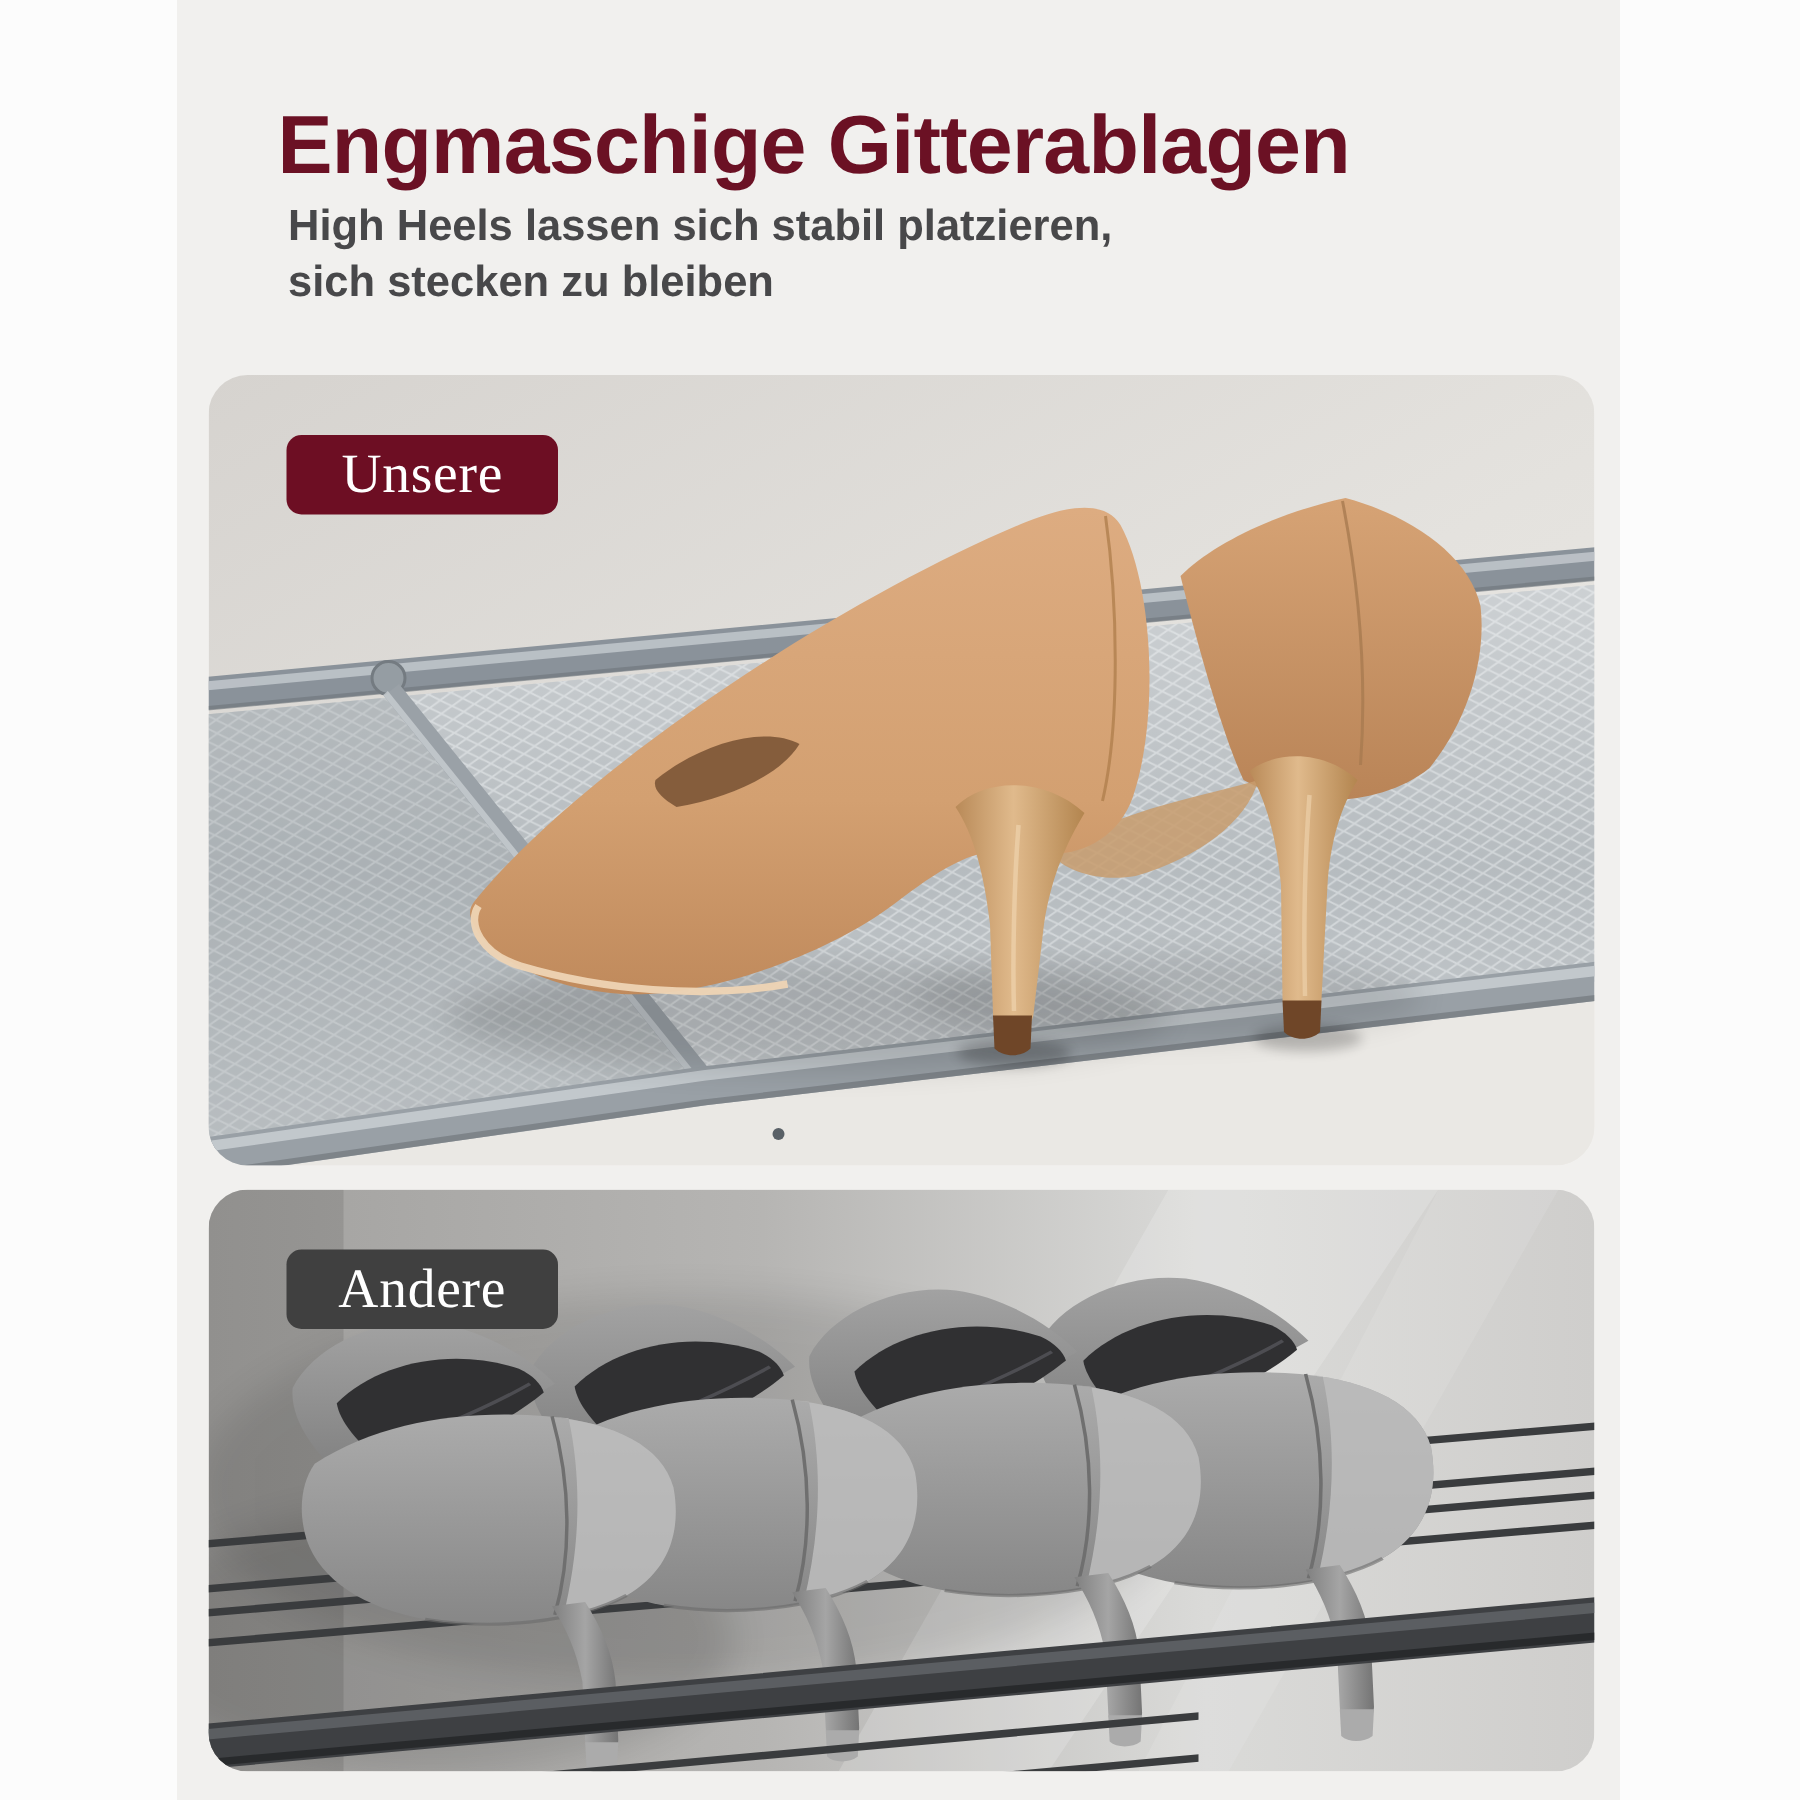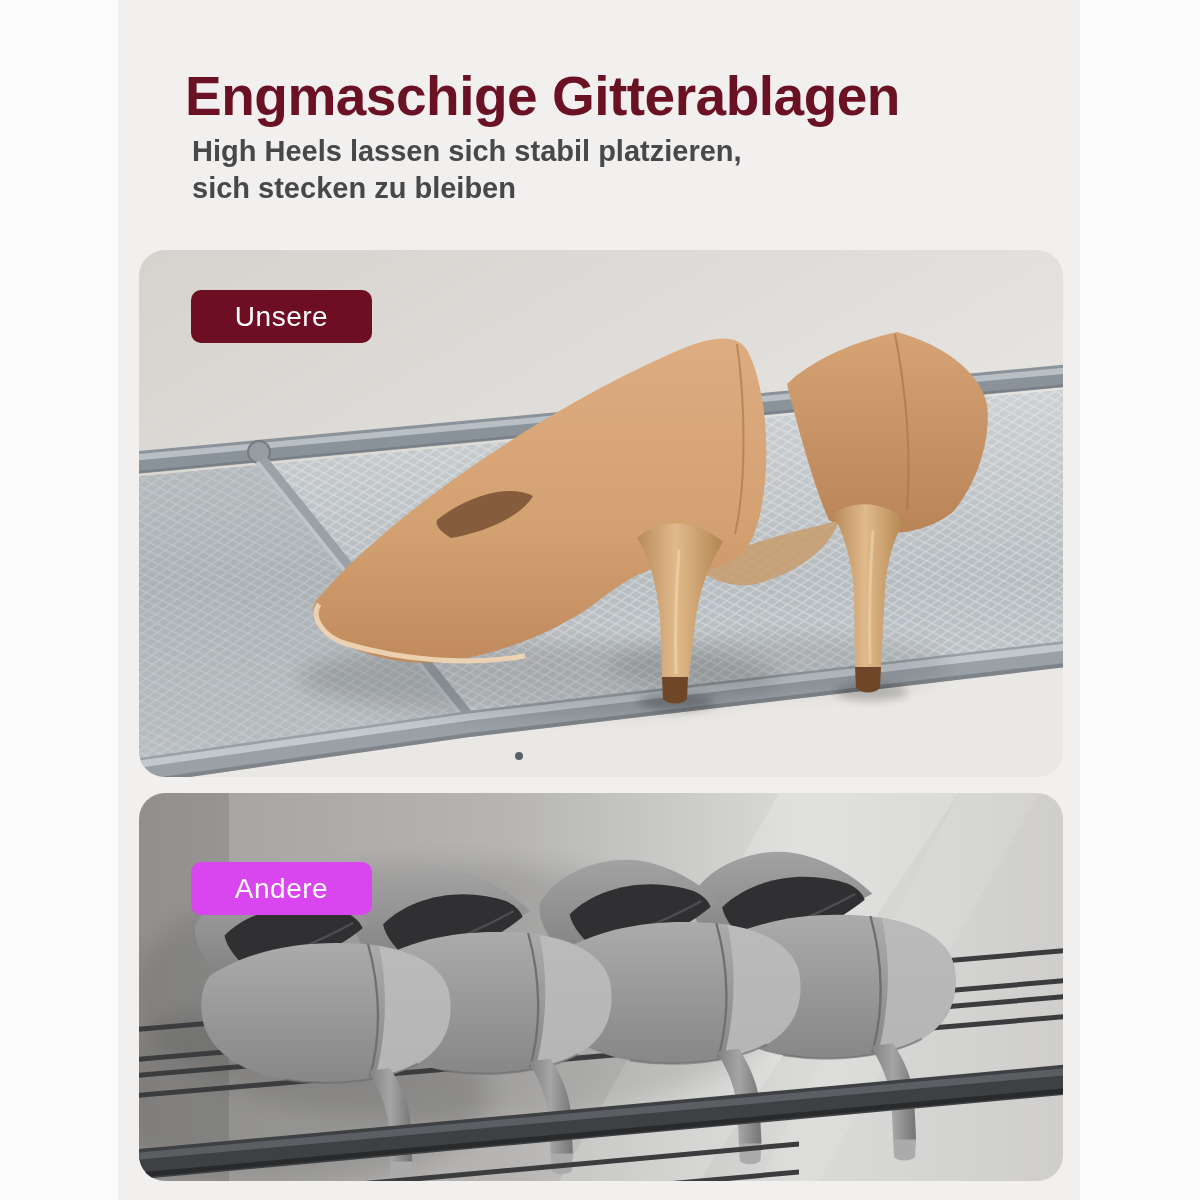--- a/index.html
+++ b/index.html
@@ -24,24 +24,24 @@
   .panel{
     position:absolute;left:139px;width:924px;
     border-radius:26px;overflow:hidden;
   }
   .panel-ours{top:250px;height:527px;}
   .panel-others{top:793px;height:388px;}
   .panel svg{position:absolute;left:0;top:0;width:100%;height:100%;display:block;}
   .badge{
     position:absolute;left:52px;top:40px;width:181px;height:53px;
     border-radius:10px;display:flex;align-items:center;justify-content:center;
-    color:#ffffff;font-size:28px;font-weight:500;letter-spacing:0.5px;
+    color:#ffffff;font-size:37px;font-weight:500;letter-spacing:0.5px;font-family:Liberation Serif, serif;
   }
   .badge-ours{background:#6d0e23;}
-  .badge-others{background:#d946ef;margin-top:29px;}
+  .badge-others{background:#404040;}
 </style>
 </head>
 <body>
 
 <div class="card-bg"></div>
 
 <h1 class="headline">Engmaschige Gitterablagen</h1>
 
 <p class="subtitle">
   <span>High Heels lassen sich stabil platzieren,</span><br>

